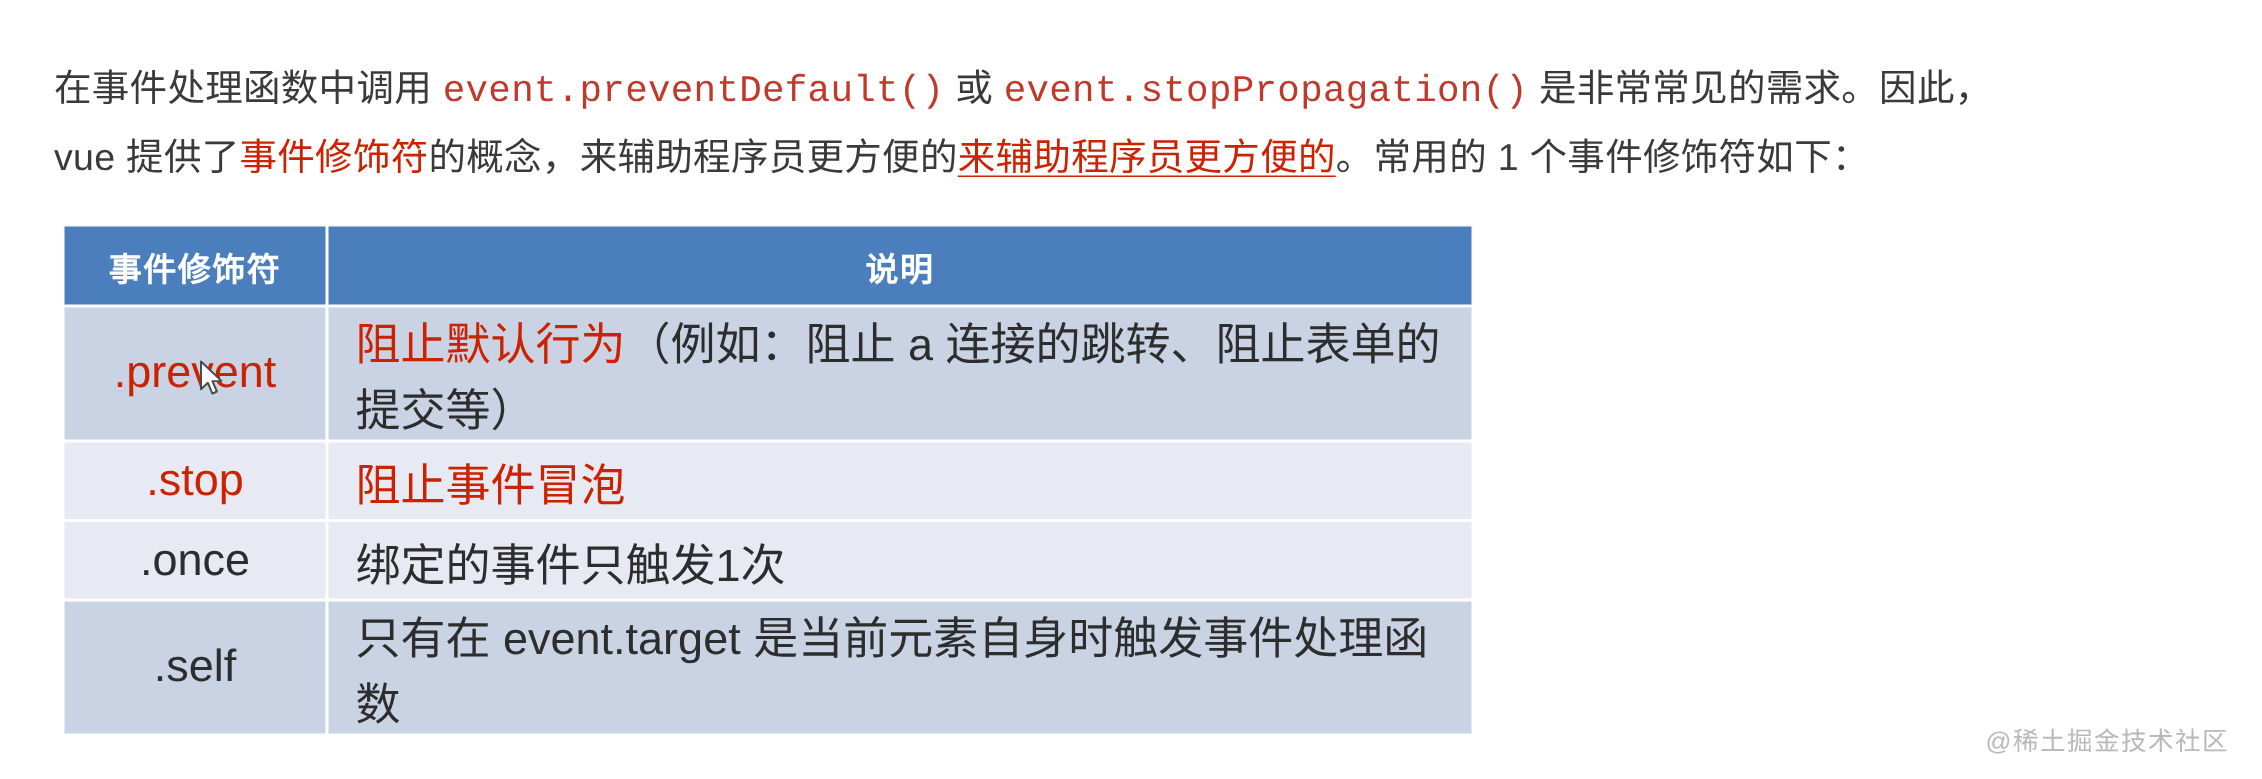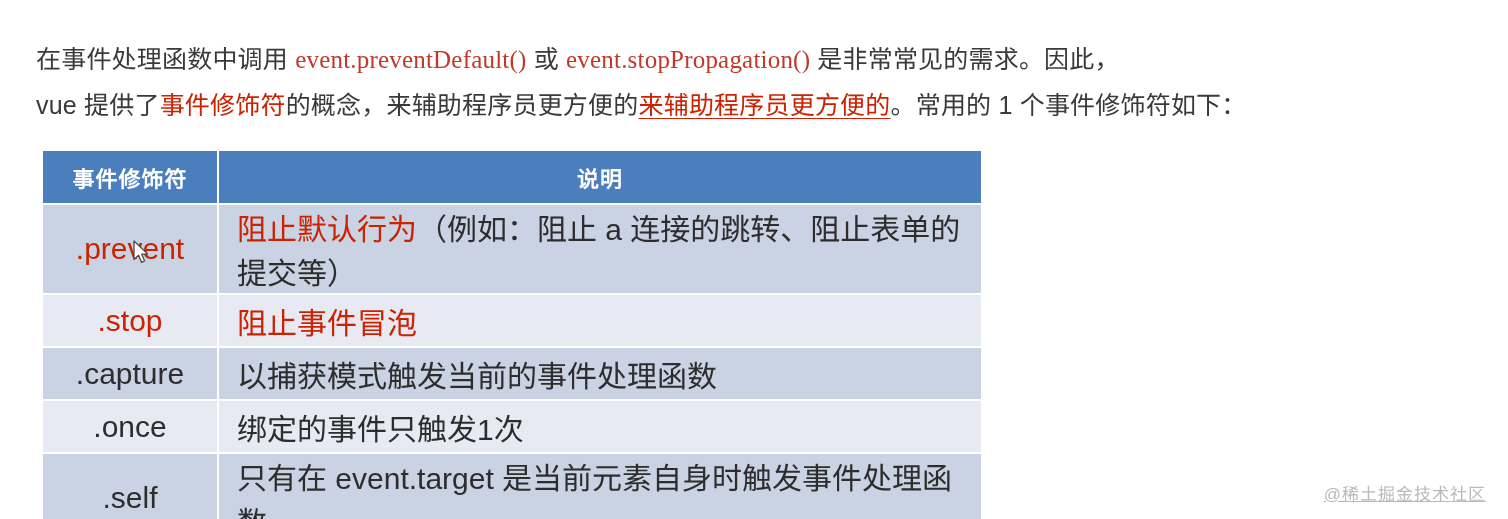--- a/index.html
+++ b/index.html
@@ -36,21 +36,21 @@
     color: #3a3a3a;
     letter-spacing: 0.2px;
     white-space: nowrap;
   }
   .intro .line {
     display: block;
     height: 46px;
   }
   .code-red {
     color: #c0392b;
-    font-family: Liberation Serif, serif;
+    font-family: Liberation Mono, monospace;
   }
   .red {
     color: #cc2200;
   }
   .red-underline {
     color: #cc2200;
     text-decoration: underline;
     text-decoration-thickness: 1px;
     text-underline-offset: 4px;
   }
@@ -119,21 +119,20 @@
   }
 
   
   .watermark {
     position: absolute;
     right: 22px;
     bottom: 14px;
     font-size: 17px;
     color: #b9b9b9;
     letter-spacing: 1px;
-    text-decoration: underline;
   }
 </style>
 </head>
 <body>
 
 <div class="page">
 
   <div class="intro">
     <span class="line"><span>在事件处理函数中调用 </span><span class="code-red">event.preventDefault()</span><span> 或 </span><span class="code-red">event.stopPropagation()</span><span> 是非常常见的需求。因此，</span></span>
     <span class="line"><span>vue 提供了</span><span class="red">事件修饰符</span><span>的概念，来辅助程序员更方便的</span><span class="red-underline">来辅助程序员更方便的</span><span>。常用的 1 个事件修饰符如下：</span></span>
@@ -153,24 +152,20 @@
       </thead>
       <tbody>
         <tr class="odd">
           <td class="modname is-red">.prevent</td>
           <td class="desc"><span class="red">阻止默认行为</span><span>（例如：阻止 a 连接的跳转、阻止表单的提交等）</span></td>
         </tr>
         <tr class="even">
           <td class="modname is-red">.stop</td>
           <td class="desc"><span class="red">阻止事件冒泡</span><span></span></td>
         </tr>
-        <tr class="odd">
-          <td class="modname">.capture</td>
-          <td class="desc"><span class="red"></span><span>以捕获模式触发当前的事件处理函数</span></td>
-        </tr>
         <tr class="even">
           <td class="modname">.once</td>
           <td class="desc"><span class="red"></span><span>绑定的事件只触发1次</span></td>
         </tr>
         <tr class="odd">
           <td class="modname">.self</td>
           <td class="desc"><span class="red"></span><span>只有在 event.target 是当前元素自身时触发事件处理函数</span></td>
         </tr>
       </tbody>
     </table>

